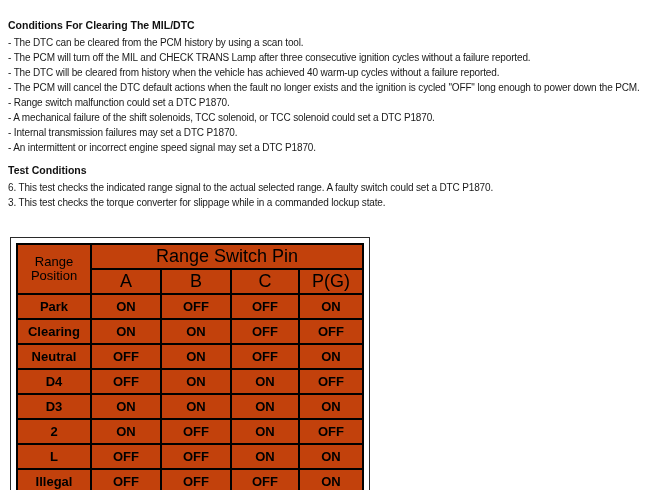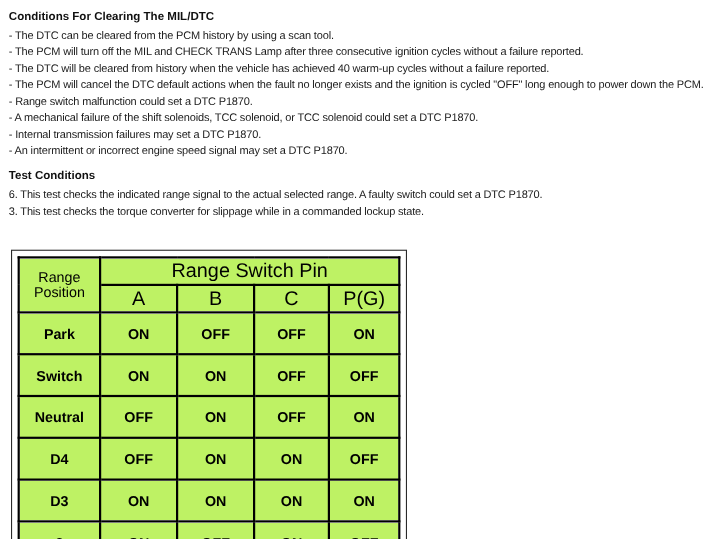--- a/index.html
+++ b/index.html
@@ -4,42 +4,42 @@
 <style>
   * { margin:0; padding:0; box-sizing:border-box; }
   html, body { width:650px; height:490px; overflow:hidden; background:#ffffff; }
   body { font-family:"Liberation Sans", sans-serif; color:#1a1a1a; }
   .page { padding:6px 8px 0 8px; width:650px; height:490px; overflow:hidden; }
 
   .heading {
     font-size:10.5px; font-weight:bold; color:#111;
     margin:9px 0 4px 0; white-space:nowrap;
   }
-  .heading.first { margin-top:3px; }
+  .heading.first { margin-top:13px; }
   .line {
     font-size:10px; line-height:15px; letter-spacing:-0.15px;
     white-space:nowrap; overflow:hidden; color:#1a1a1a;
   }
 
   .table-frame {
     margin:27px 0 0 2px;
     border:1.5px solid #2a2a2a;
     padding:5px;
     width:-moz-fit-content;
     width:fit-content;
     background:#fff;
   }
   table.range-table { border-collapse:collapse; table-layout:fixed; }
   .range-table th, .range-table td {
     border:2px solid #000; text-align:center; vertical-align:middle;
-    color:#000; background:#bef264; overflow:hidden;
+    color:#000; background:#c2410c; overflow:hidden;
   }
   .range-table th { font-weight:normal; font-size:18px; height:20px; padding:1px 2px; }
   .range-table th.pos-head { font-size:13px; line-height:14px; }
-  .range-table td { font-weight:700; font-size:13px; height:38px; padding:0 2px; }
+  .range-table td { font-weight:700; font-size:13px; height:25px; padding:0 2px; }
   .range-table td.pos { font-weight:700; }
   .col-pos { width:74px; }
   .col-a, .col-b { width:70px; }
   .col-c { width:68px; }
   .col-pg { width:64px; }
 </style>
 </head>
 <body>
 
 <div class="page">
@@ -82,21 +82,21 @@
       </thead>
       <tbody>
         <tr>
           <td class="pos">Park</td>
           <td>ON</td>
           <td>OFF</td>
           <td>OFF</td>
           <td>ON</td>
         </tr>
         <tr>
-          <td class="pos">Switch</td>
+          <td class="pos">Clearing</td>
           <td>ON</td>
           <td>ON</td>
           <td>OFF</td>
           <td>OFF</td>
         </tr>
         <tr>
           <td class="pos">Neutral</td>
           <td>OFF</td>
           <td>ON</td>
           <td>OFF</td>

